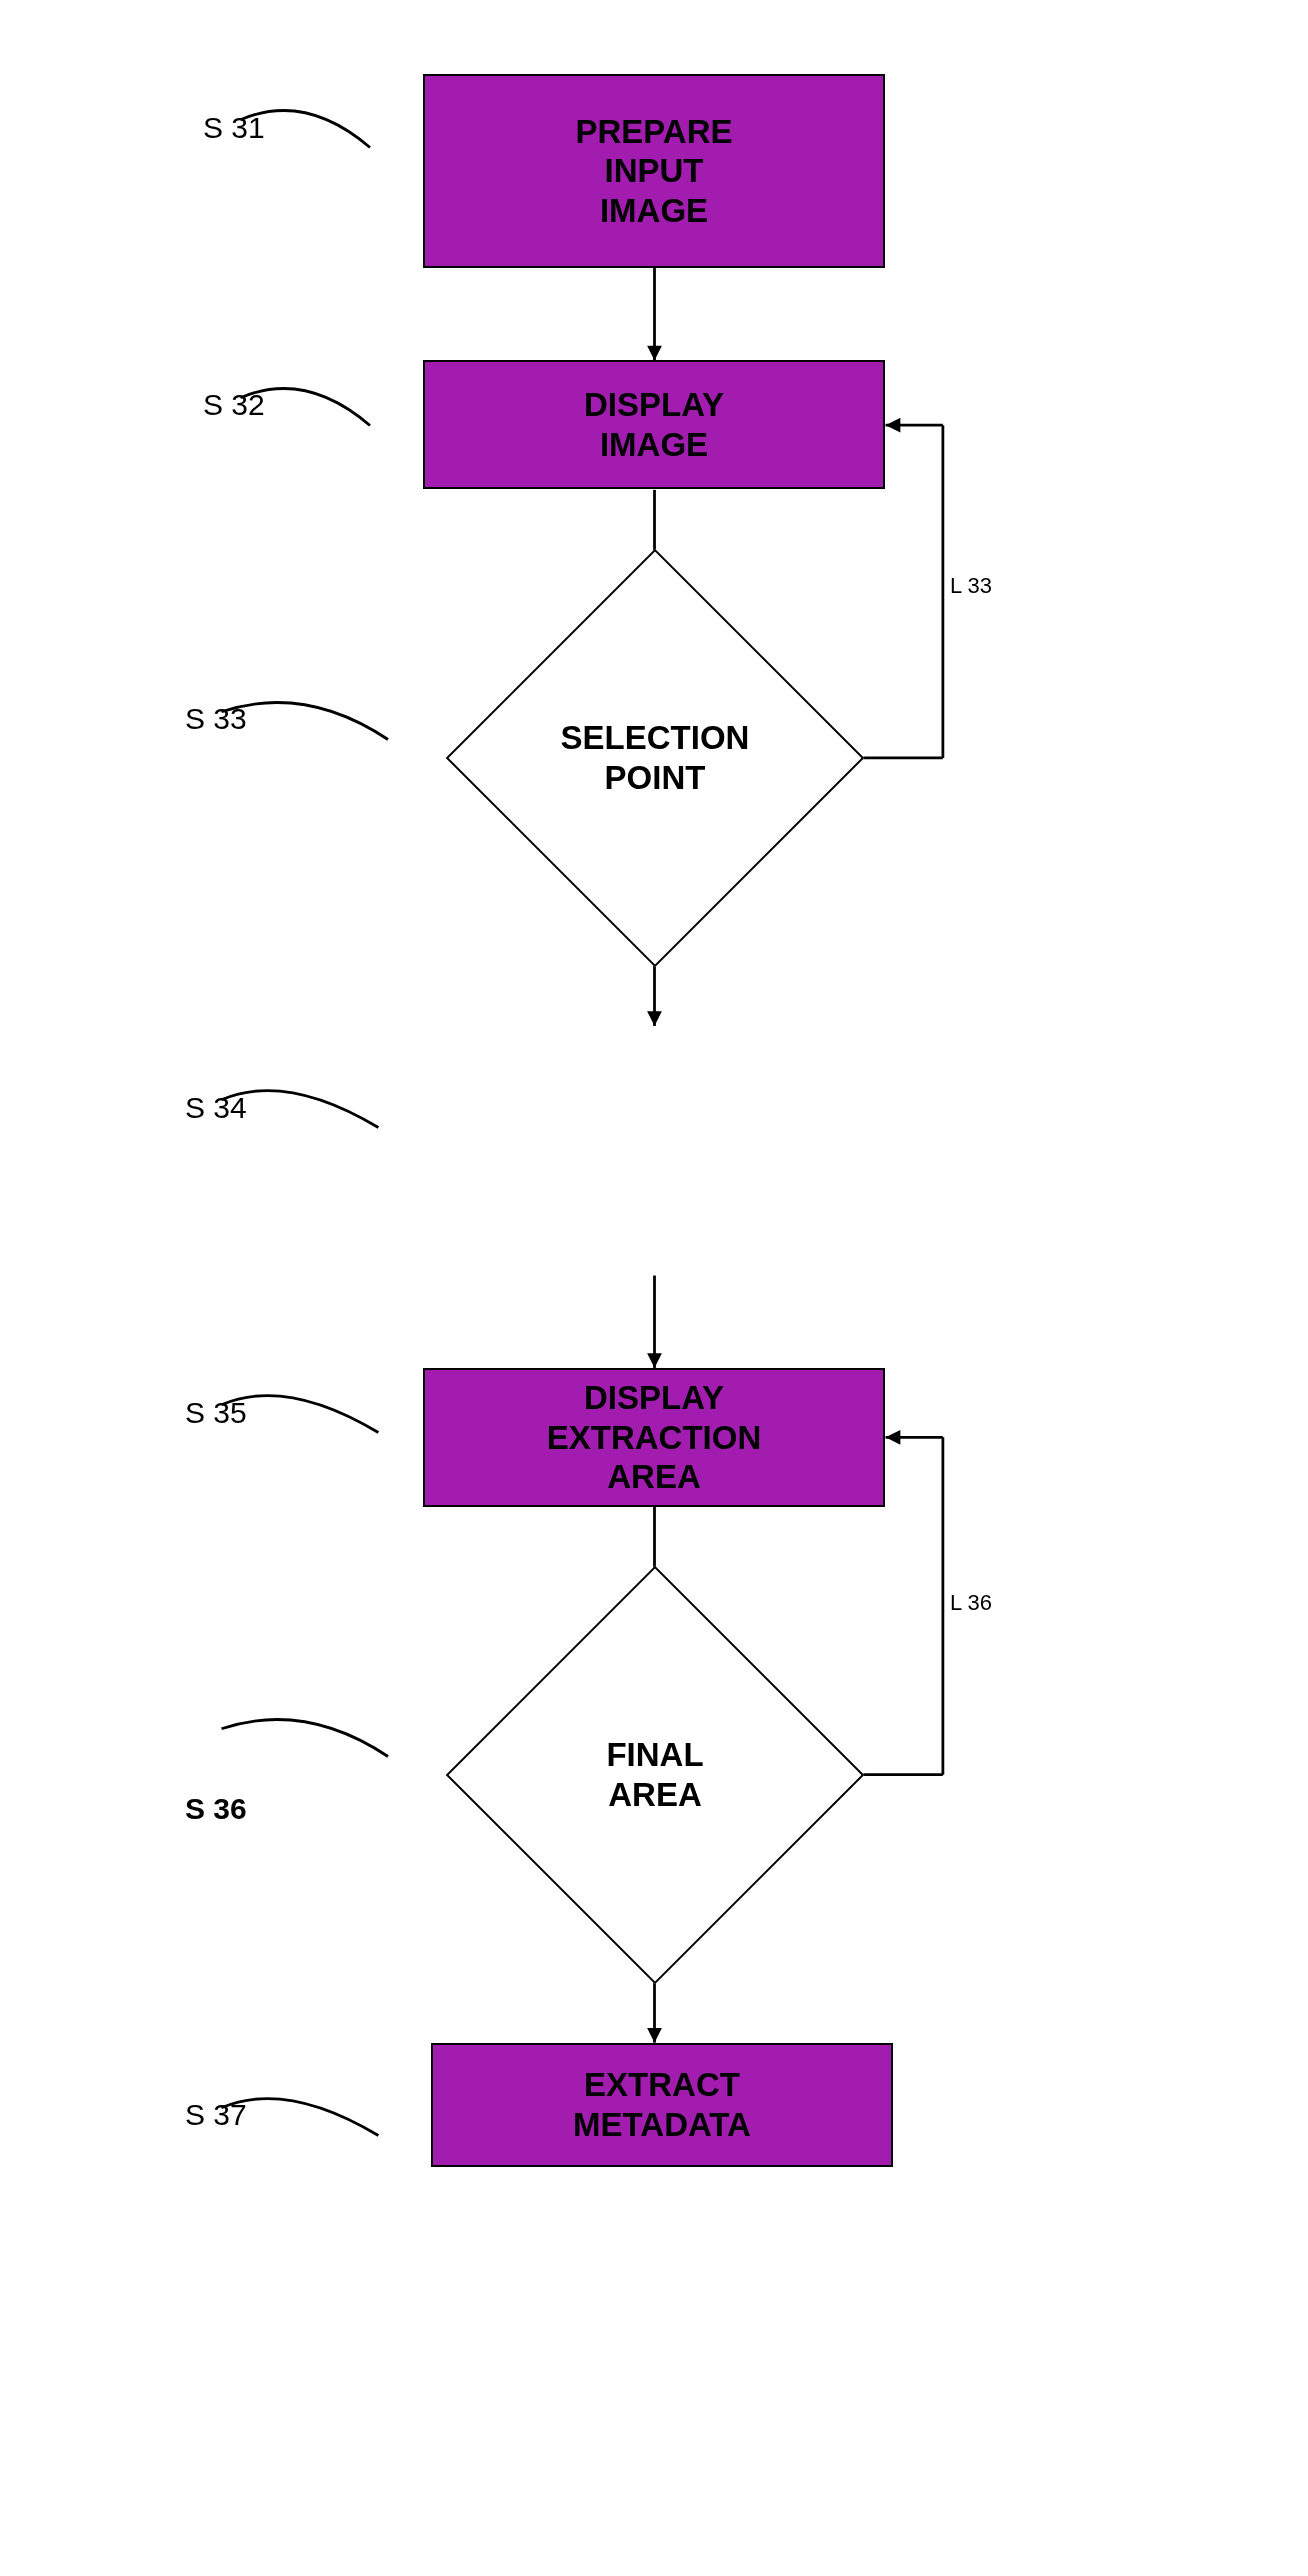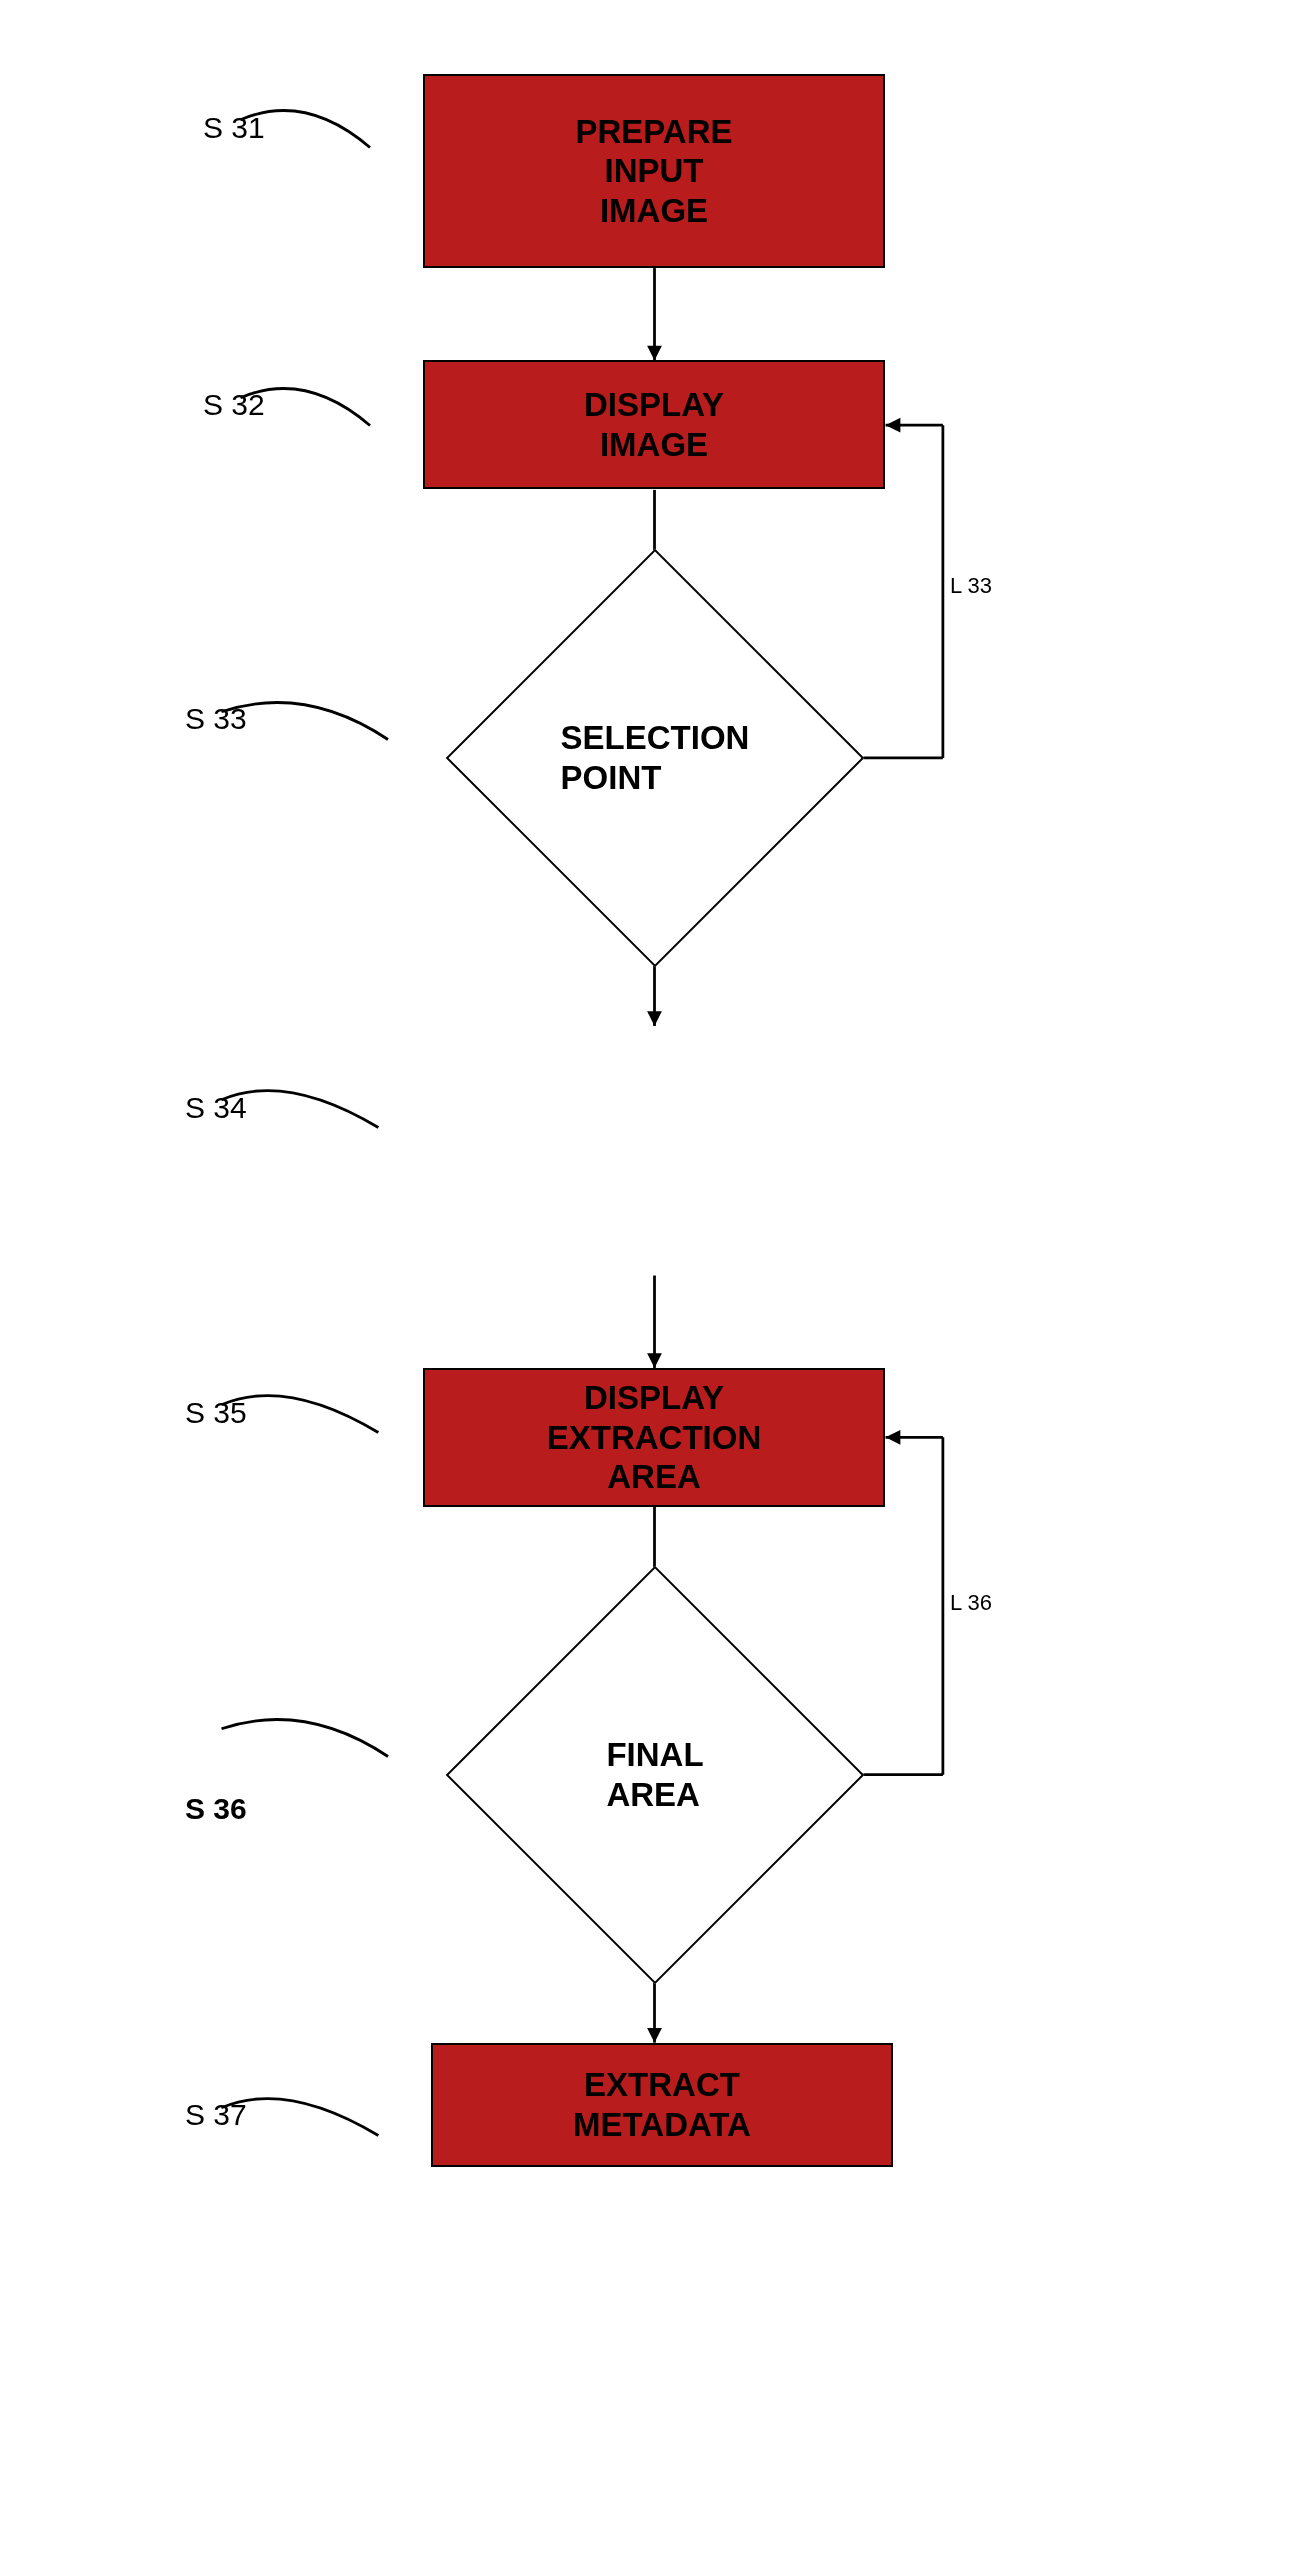--- a/index.html
+++ b/index.html
@@ -16,21 +16,21 @@
       position: relative;
       width: 1309px;
       height: 2576px;
       background: #ffffff;
     }
 
     
     .flow-box {
       position: absolute;
       border: 2.8px solid #000000;
-      background: #b91c1c;
+      background: #a21caf;
       display: flex;
       align-items: center;
       justify-content: center;
       text-align: center;
       font-size: 33px;
       font-weight: bold;
       font-family: Arial, Helvetica, sans-serif;
       line-height: 1.2;
     }
 
@@ -47,20 +47,21 @@
       height: 296px;
       background: #ffffff;
       border: 2.8px solid #000000;
       transform: rotate(45deg);
       position: absolute;
     }
 
     .flow-diamond-text {
       position: relative;
       z-index: 2;
+      text-align: center;
       font-size: 33px;
       font-weight: bold;
       font-family: Arial, Helvetica, sans-serif;
       line-height: 1.2;
     }
 
     
     .step-label {
       position: absolute;
       font-size: 30px;

